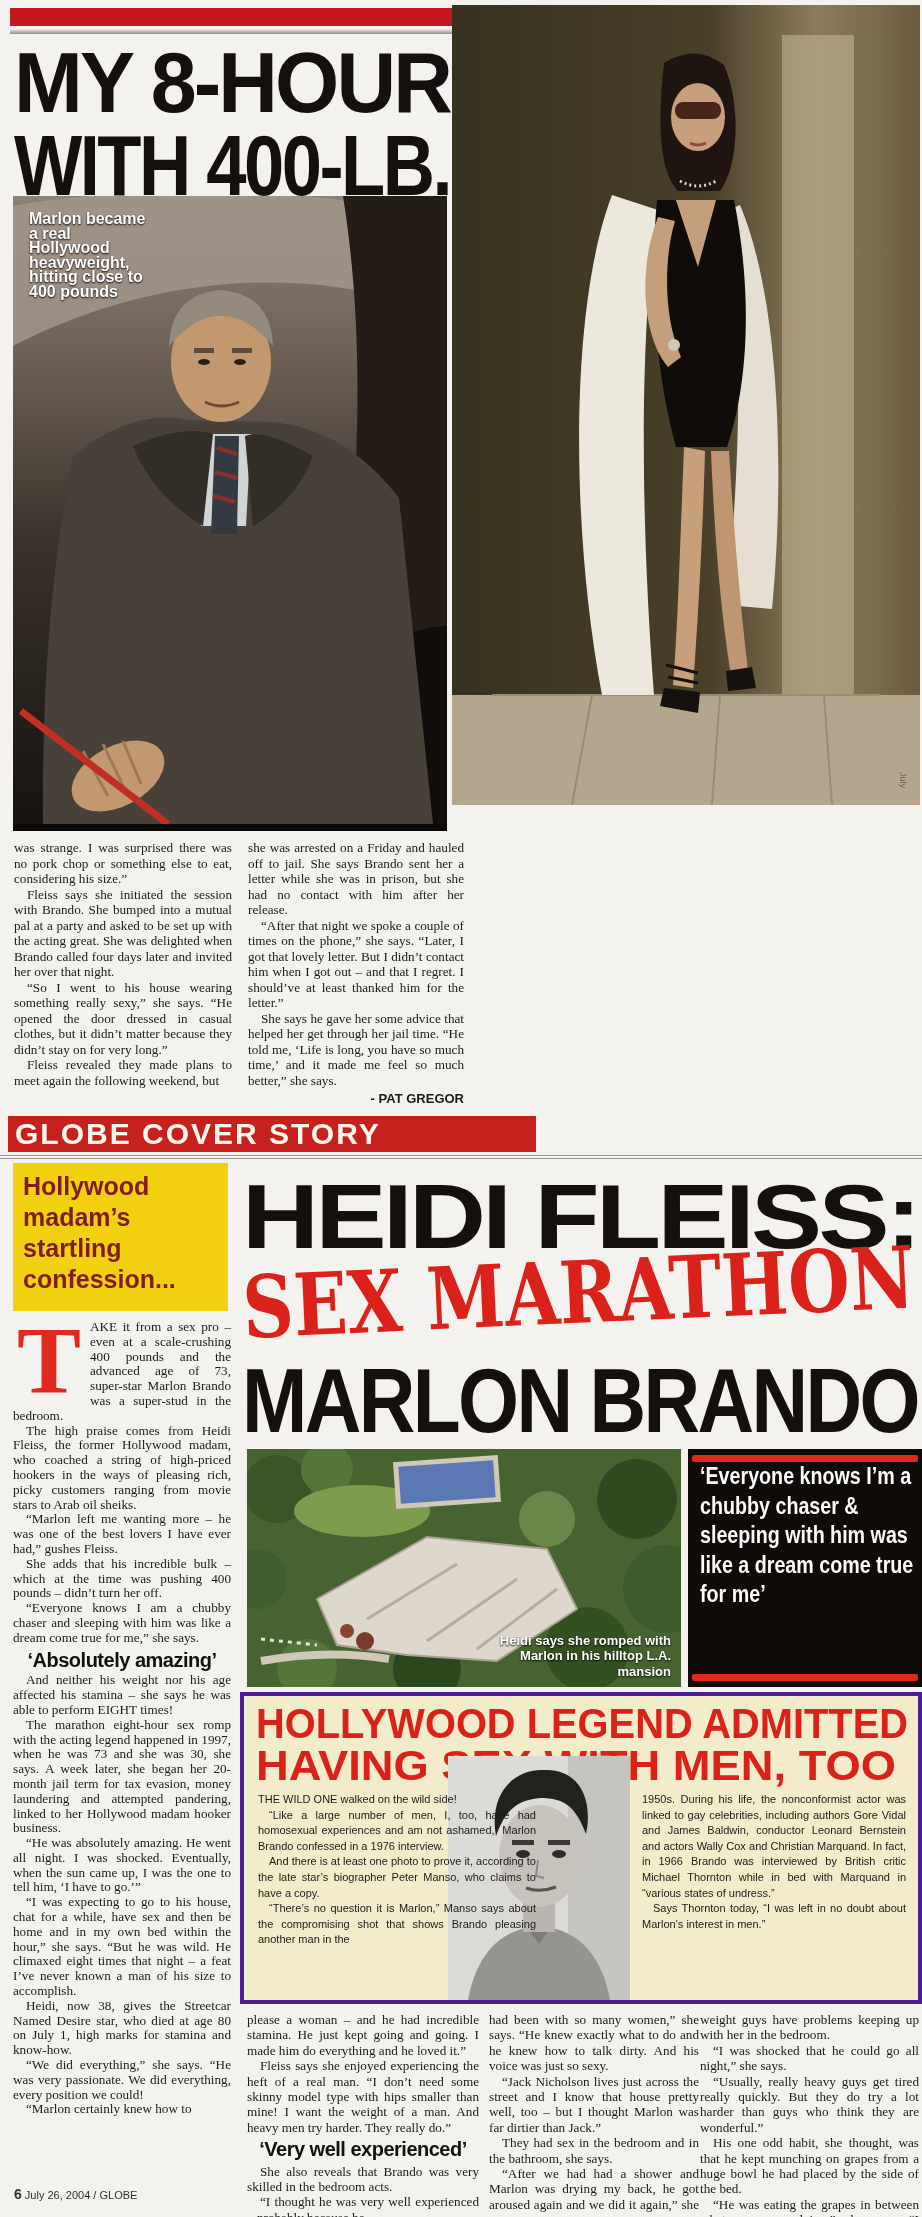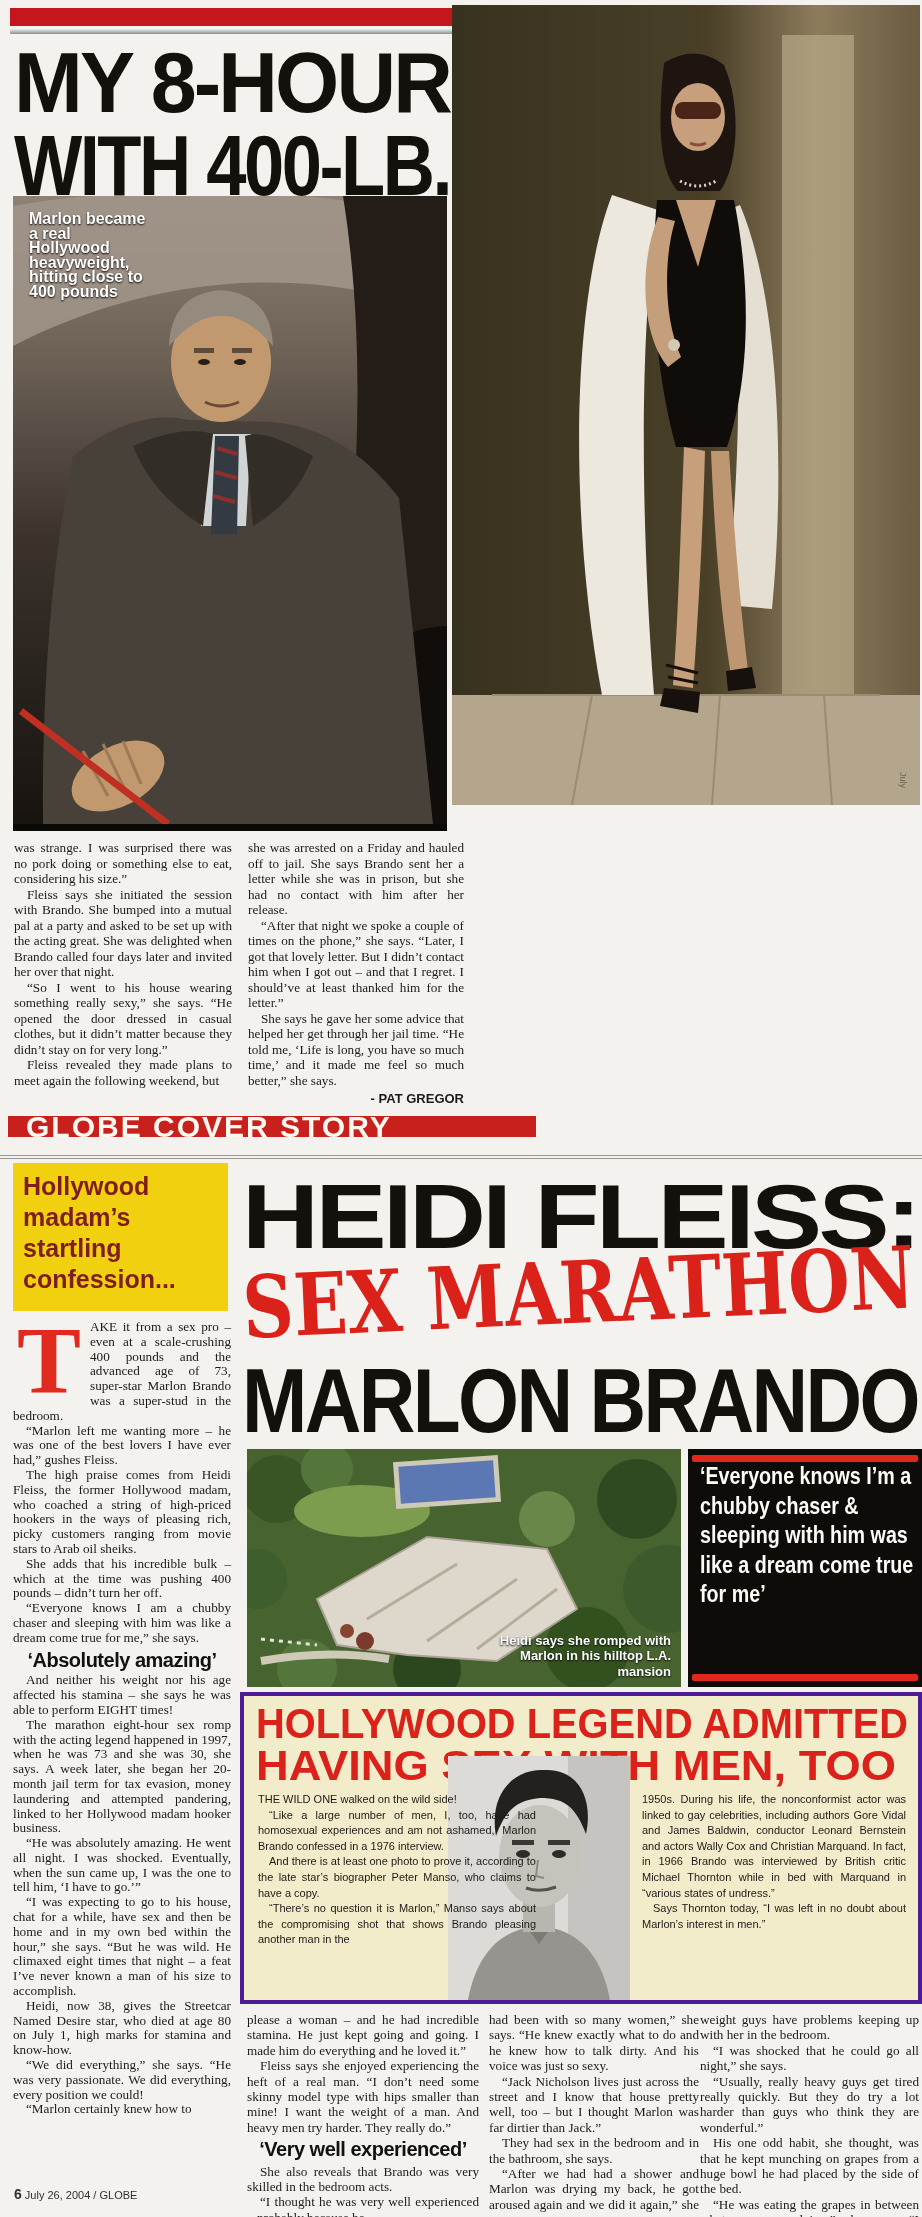--- a/index.html
+++ b/index.html
@@ -19,23 +19,23 @@
   .photo-credit{left:908px;top:772px;font-family:"Liberation Sans",sans-serif;font-size:9px;color:#6b6557;
                 transform:rotate(90deg);transform-origin:left top;}
   
   .col p{margin:0;text-indent:13px;text-align:justify;}
   .col p.noindent{text-indent:0;}
   .tcol{font-size:13.2px;line-height:15.5px;}
   .mcol{font-size:13.2px;line-height:14.8px;}
   .bcol{font-size:13.2px;line-height:15.4px;}
   .byline{font-family:"Liberation Sans",sans-serif;font-weight:bold;font-size:13px;text-align:right;margin-top:3px;}
   
-  .banner{left:8px;top:1116px;width:528px;height:21px;background:#c8201d;color:#faf8ef;
+  .banner{left:8px;top:1116px;width:528px;height:36px;background:#c8201d;color:#faf8ef;
           font-family:"Liberation Sans",sans-serif;font-weight:bold;font-size:30px;letter-spacing:2px;
-          display:flex;align-items:center;padding-left:18px;box-sizing:border-box;}
+          display:flex;align-items:center;padding-left:7px;box-sizing:border-box;}
   .banner-rule{left:0;top:1155px;width:922px;height:4px;border-top:1px solid #9a988f;border-bottom:1px solid #9a988f;box-sizing:border-box;}
   
   .kicker{left:13px;top:1163px;width:215px;height:148px;background:#f0d00f;
           font-family:"Liberation Sans",sans-serif;font-weight:bold;font-size:25px;line-height:31px;
           color:#7f1d1d;padding:8px 10px;box-sizing:border-box;}
   
   .h-red{font-family:"DejaVu Serif",serif;font-weight:bold;fill:#da211a;}
   
   .dropcap{float:left;font-family:"Liberation Serif",serif;font-weight:bold;color:#e02a1f;
            font-size:96px;line-height:76px;width:72px;text-align:center;margin:3px 5px 0 0;}
@@ -138,21 +138,21 @@
       <ellipse cx="246" cy="112" rx="27" ry="34" fill="#c79f7c"></ellipse>
       <rect x="223" y="97" width="46" height="17" rx="8" fill="#4a2417"></rect>
       <path d="M238,138 Q246,142 254,138" stroke="#8a4f3c" stroke-width="3" fill="none"></path>
       <path d="M228,176 Q246,186 264,176" stroke="#d9d4c6" stroke-width="3" stroke-dasharray="2 3" fill="none"></path>
       <circle cx="222" cy="340" r="6" fill="#d3cab6"></circle>
     </svg>
   </div>
   <div class="abs photo-credit">July</div>
 
   <div class="abs col tcol" style="left:14px;top:840px;width:218px;">
-    <p class="noindent">was strange. I was surprised there was no pork doing or something else to eat, considering his size.”</p>
+    <p class="noindent">was strange. I was surprised there was no pork chop or something else to eat, considering his size.”</p>
     <p>Fleiss says she initiated the session with Brando. She bumped into a mutual pal at a party and asked to be set up with the acting great. She was delighted when Brando called four days later and invited her over that night.</p>
     <p>“So I went to his house wearing something really sexy,” she says. “He opened the door dressed in casual clothes, but it didn’t matter because they didn’t stay on for very long.”</p>
     <p>Fleiss revealed they made plans to meet again the following weekend, but</p>
   </div>
   <div class="abs col tcol" style="left:248px;top:840px;width:216px;">
     <p class="noindent">she was arrested on a Friday and hauled off to jail. She says Brando sent her a letter while she was in prison, but she had no contact with him after her release.</p>
     <p>“After that night we spoke a couple of times on the phone,” she says. “Later, I got that lovely letter. But I didn’t contact him when I got out – and that I regret. I should’ve at least thanked him for the letter.”</p>
     <p>She says he gave her some advice that helped her get through her jail time. “He told me, ‘Life is long, you have so much time,’ and it made me feel so much better,” she says.</p>
     <div class="byline">- PAT GREGOR</div>
   </div>
@@ -177,22 +177,22 @@
     </svg>
   </div>
   <div class="abs" style="left:240px;top:1344px;width:682px;height:100px;">
     <svg width="682" height="100">
       <text class="mast-text" x="2" y="88" font-size="90" textLength="676" lengthAdjust="spacingAndGlyphs">MARLON BRANDO</text>
     </svg>
   </div>
 
   <div class="abs col mcol" style="left:13px;top:1320px;width:218px;">
     <p class="noindent"><span class="dropcap">T</span><span>AKE it from a sex pro – even at a scale-crushing 400 pounds and the advanced age of 73, super-star Marlon Brando was a super-stud in the bedroom.</span></p>
+    <p>The high praise comes from Heidi Fleiss, the former Hollywood madam, who coached a string of high-priced hookers in the ways of pleasing rich, picky customers ranging from movie stars to Arab oil sheiks.</p>
     <p>“Marlon left me wanting more – he was one of the best lovers I have ever had,” gushes Fleiss.</p>
-    <p>The high praise comes from Heidi Fleiss, the former Hollywood madam, who coached a string of high-priced hookers in the ways of pleasing rich, picky customers ranging from movie stars to Arab oil sheiks.</p>
     <p>She adds that his incredible bulk – which at the time was pushing 400 pounds – didn’t turn her off.</p>
     <p>“Everyone knows I am a chubby chaser and sleeping with him was like a dream come true for me,” she says.</p>
     <div class="subhead">‘Absolutely amazing’</div>
     <p>And neither his weight nor his age affected his stamina – she says he was able to perform EIGHT times!</p>
     <p>The marathon eight-hour sex romp with the acting legend happened in 1997, when he was 73 and she was 30, she says. A week later, she began her 20-month jail term for tax evasion, money laundering and attempted pandering, linked to her Hollywood madam hooker business.</p>
     <p>“He was absolutely amazing. He went all night. I was shocked. Eventually, when the sun came up, I was the one to tell him, ‘I have to go.’”</p>
     <p>“I was expecting to go to his house, chat for a while, have sex and then be home and in my own bed within the hour,” she says. “But he was wild. He climaxed eight times that night – a feat I’ve never known a man of his size to accomplish.</p>
     <p>Heidi, now 38, gives the Streetcar Named Desire star, who died at age 80 on July 1, high marks for stamina and know-how.</p>
     <p>“We did everything,” she says. “He was very passionate. We did everything, every position we could!</p>
     <p>“Marlon certainly knew how to</p>

